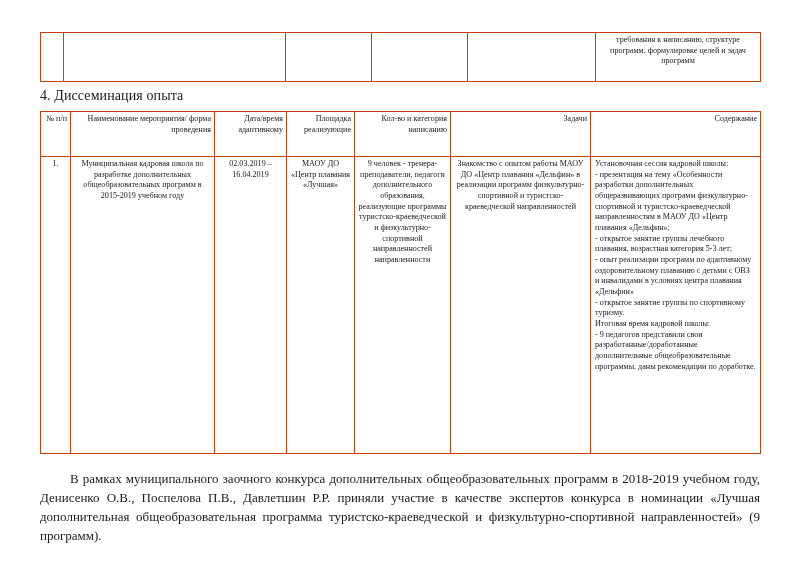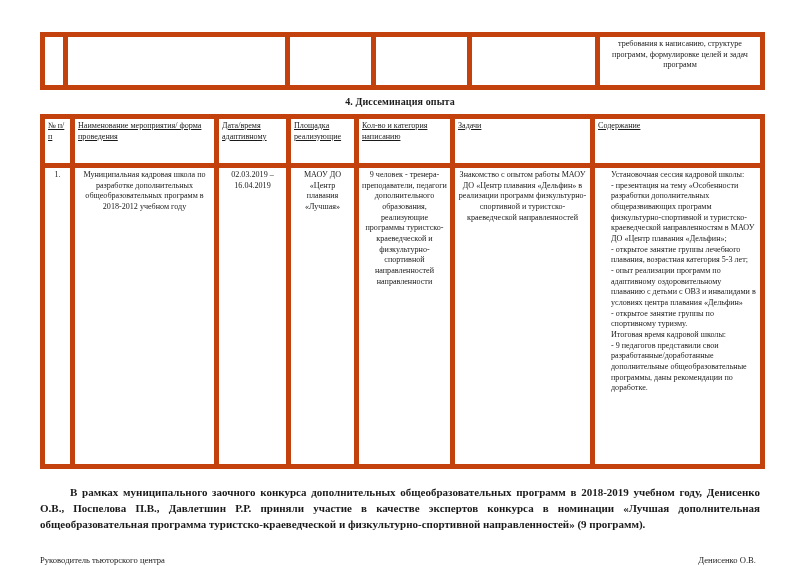--- a/index.html
+++ b/index.html
@@ -23,80 +23,78 @@
     padding: 32px 40px 0 40px;
   }
 
   table.doc-table {
     border-collapse: collapse;
     width: 720px;
     table-layout: fixed;
   }
   table.doc-table td,
   table.doc-table th {
-    border: 5px solid #c2410c;
+    border: 1px solid #c2410c;
     vertical-align: top;
     padding: 2px 3px;
     font-weight: normal;
     font-size: 8.1px;
     line-height: 1.32;
   }
 
   
   .cont-table td {
     height: 44px;
   }
   .cont-table td.cell-text {
     text-align: center;
   }
 
   
   .section-title {
-    text-align: center;
-    font-size: 10px;
-    font-weight: bold;
+    text-align: left;
+    font-size: 14px;
+    font-weight: normal;
     margin: 6px 0 7px 0;
     letter-spacing: 0.1px;
   }
 
   
   .main-table th {
-    text-align: left;
+    text-align: right;
     vertical-align: top;
     padding-top: 3px;
     height: 40px;
-    text-decoration: underline;
   }
   .main-table td {
     text-align: center;
   }
   .main-table td.col-num {
     text-align: center;
   }
   .main-table td.col-content {
     text-align: left;
-    padding-left: 16px;
+    padding-left: 4px;
     padding-right: 4px;
   }
   .main-table td.col-content p {
     margin: 0;
   }
   .row-body td {
     height: 292px;
   }
 
   
   .para {
     margin: 16px 0 0 0;
-    font-size: 11px;
+    font-size: 13px;
     line-height: 1.45;
     text-align: justify;
     text-indent: 30px;
     width: 720px;
-    font-weight: bold;
   }
   .signature {
     margin-top: 22px;
     width: 720px;
     display: flex;
     justify-content: space-between;
     font-size: 8.6px;
   }
   .sig-right {
     padding-right: 4px;
@@ -147,21 +145,21 @@
         <th>Дата/время адаптивному</th>
         <th>Площадка реализующие</th>
         <th>Кол-во и категория написанию</th>
         <th>Задачи</th>
         <th>Содержание</th>
       </tr>
     </thead>
     <tbody>
       <tr class="row-body">
         <td class="col-num">1.</td>
-        <td>Муниципальная кадровая школа по разработке дополнительных общеобразовательных программ в 2018-2012 учебном году</td>
+        <td>Муниципальная кадровая школа по разработке дополнительных общеобразовательных программ в 2015-2019 учебном году</td>
         <td>02.03.2019 – 16.04.2019</td>
         <td>МАОУ ДО «Центр плавания «Лучшая»</td>
         <td>9 человек - тренера-преподаватели, педагоги дополнительного образования, реализующие программы туристско-краеведческой и физкультурно-спортивной направленностей направленности</td>
         <td>Знакомство с опытом работы МАОУ ДО «Центр плавания «Дельфин» в реализации программ физкультурно-спортивной и туристско-краеведческой направленностей</td>
         <td class="col-content">
           <p>Установочная сессия кадровой школы:</p>
           <p>- презентация на тему «Особенности разработки дополнительных общеразвивающих программ физкультурно-спортивной и туристско-краеведческой направленностям в МАОУ ДО «Центр плавания «Дельфин»;</p>
           <p>- открытое занятие группы лечебного плавания, возрастная категория 5-3 лет;</p>
           <p>- опыт реализации программ по адаптивному оздоровительному плаванию с детьми с ОВЗ и инвалидами в условиях центра плавания «Дельфин»</p>
           <p>- открытое занятие группы по спортивному туризму.</p>

